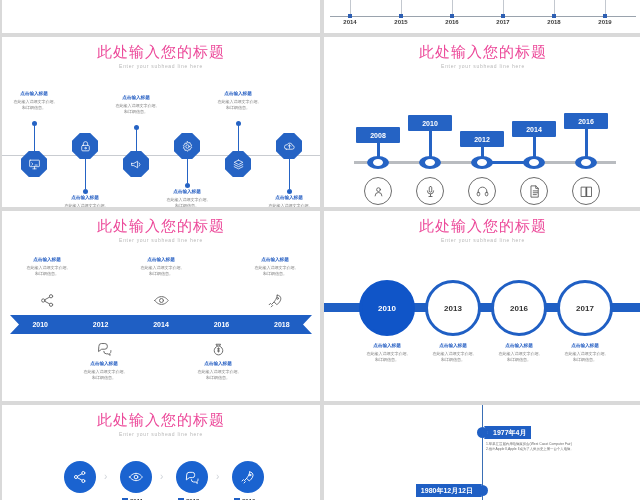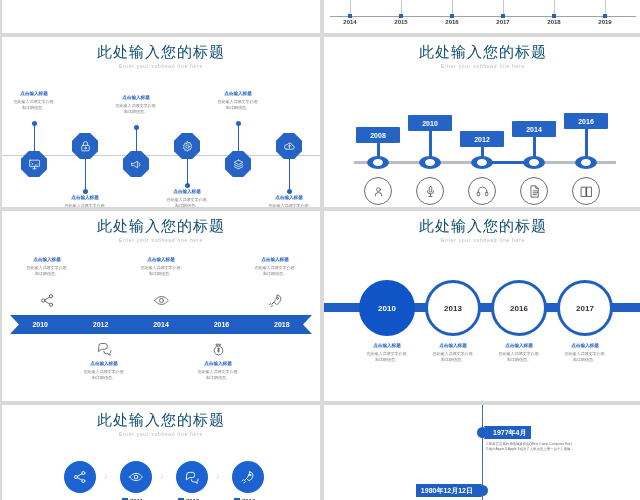--- a/index.html
+++ b/index.html
@@ -19,21 +19,21 @@
   }
   .slide {
     background: #fff;
     position: relative;
     overflow: hidden;
   }
 
   
   .title-wrap { text-align: center; padding-top: 6px; }
   .s-title {
-    font-size: 15px; color: #0c4a6e; letter-spacing: 1px;
+    font-size: 15px; color: #ec4899; letter-spacing: 1px;
     font-weight: 400; line-height: 1.15;
   }
   .s-sub {
     font-size: 5px; color: #b8b8b8; letter-spacing: .7px; margin-top: 3px;
   }
   .cap-t { font-size: 4.6px; color: #2a62c4; font-weight: bold; line-height: 1.5; }
   .cap-b { font-size: 4px; color: #777; line-height: 1.55; margin-top: 1px; }
 
   
   .s0 { }

